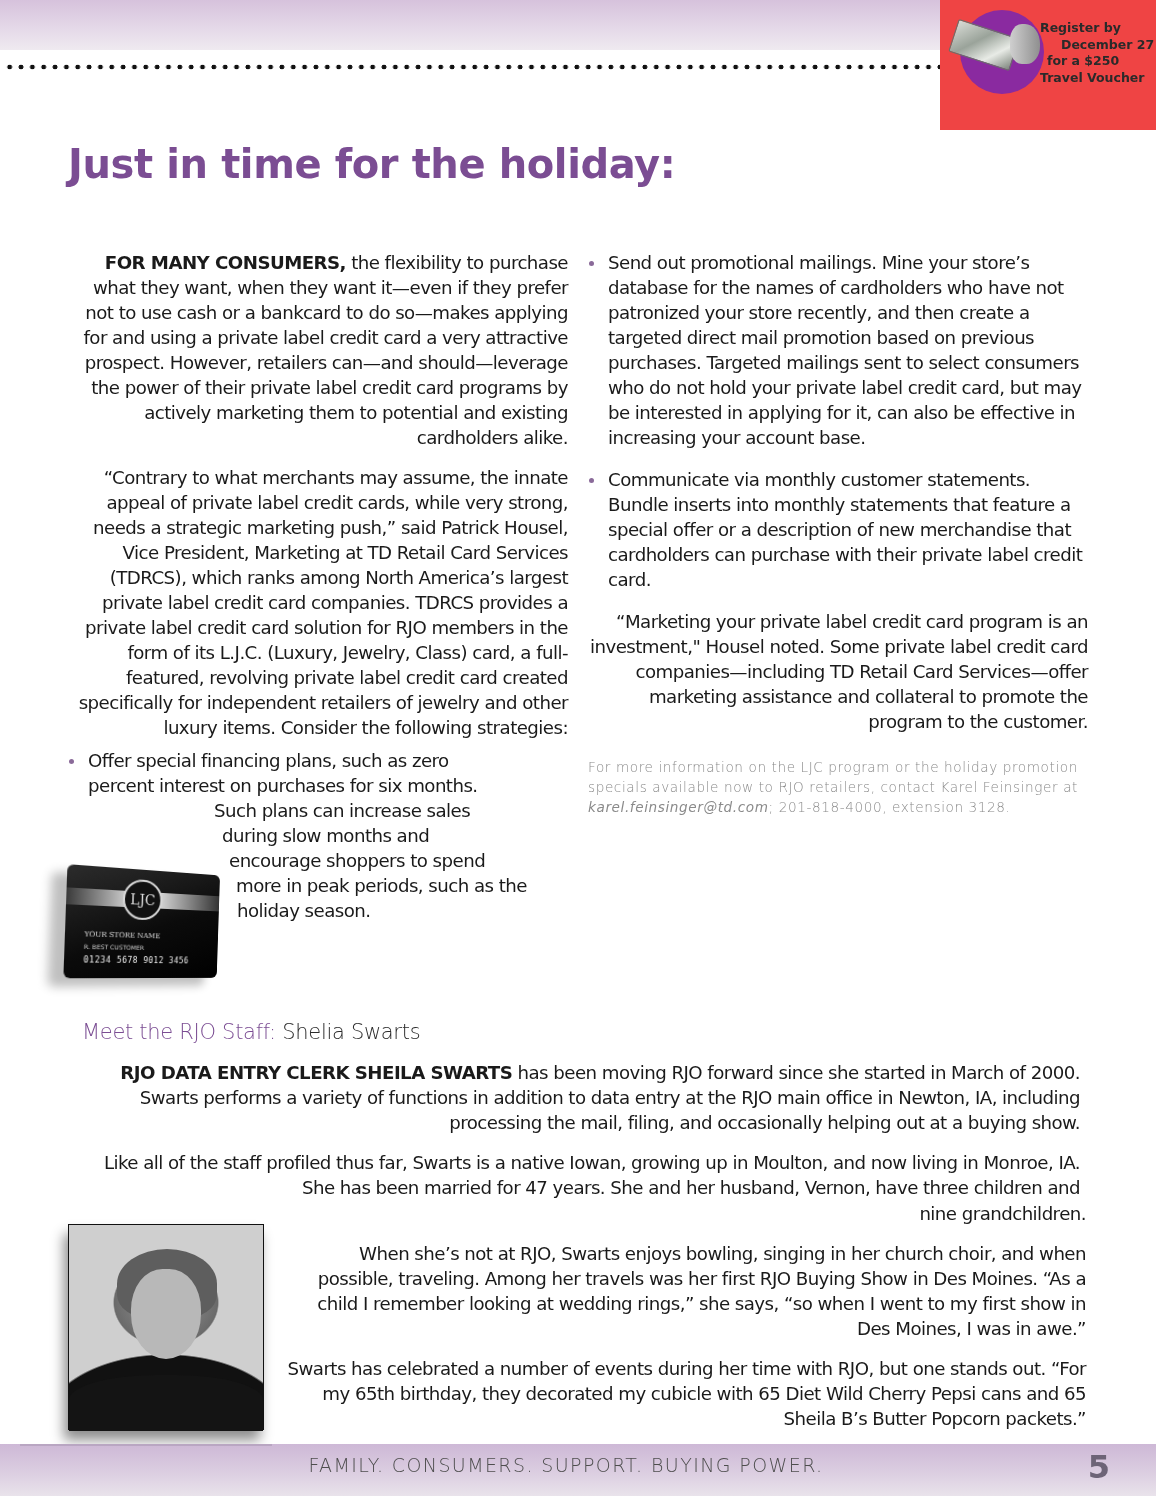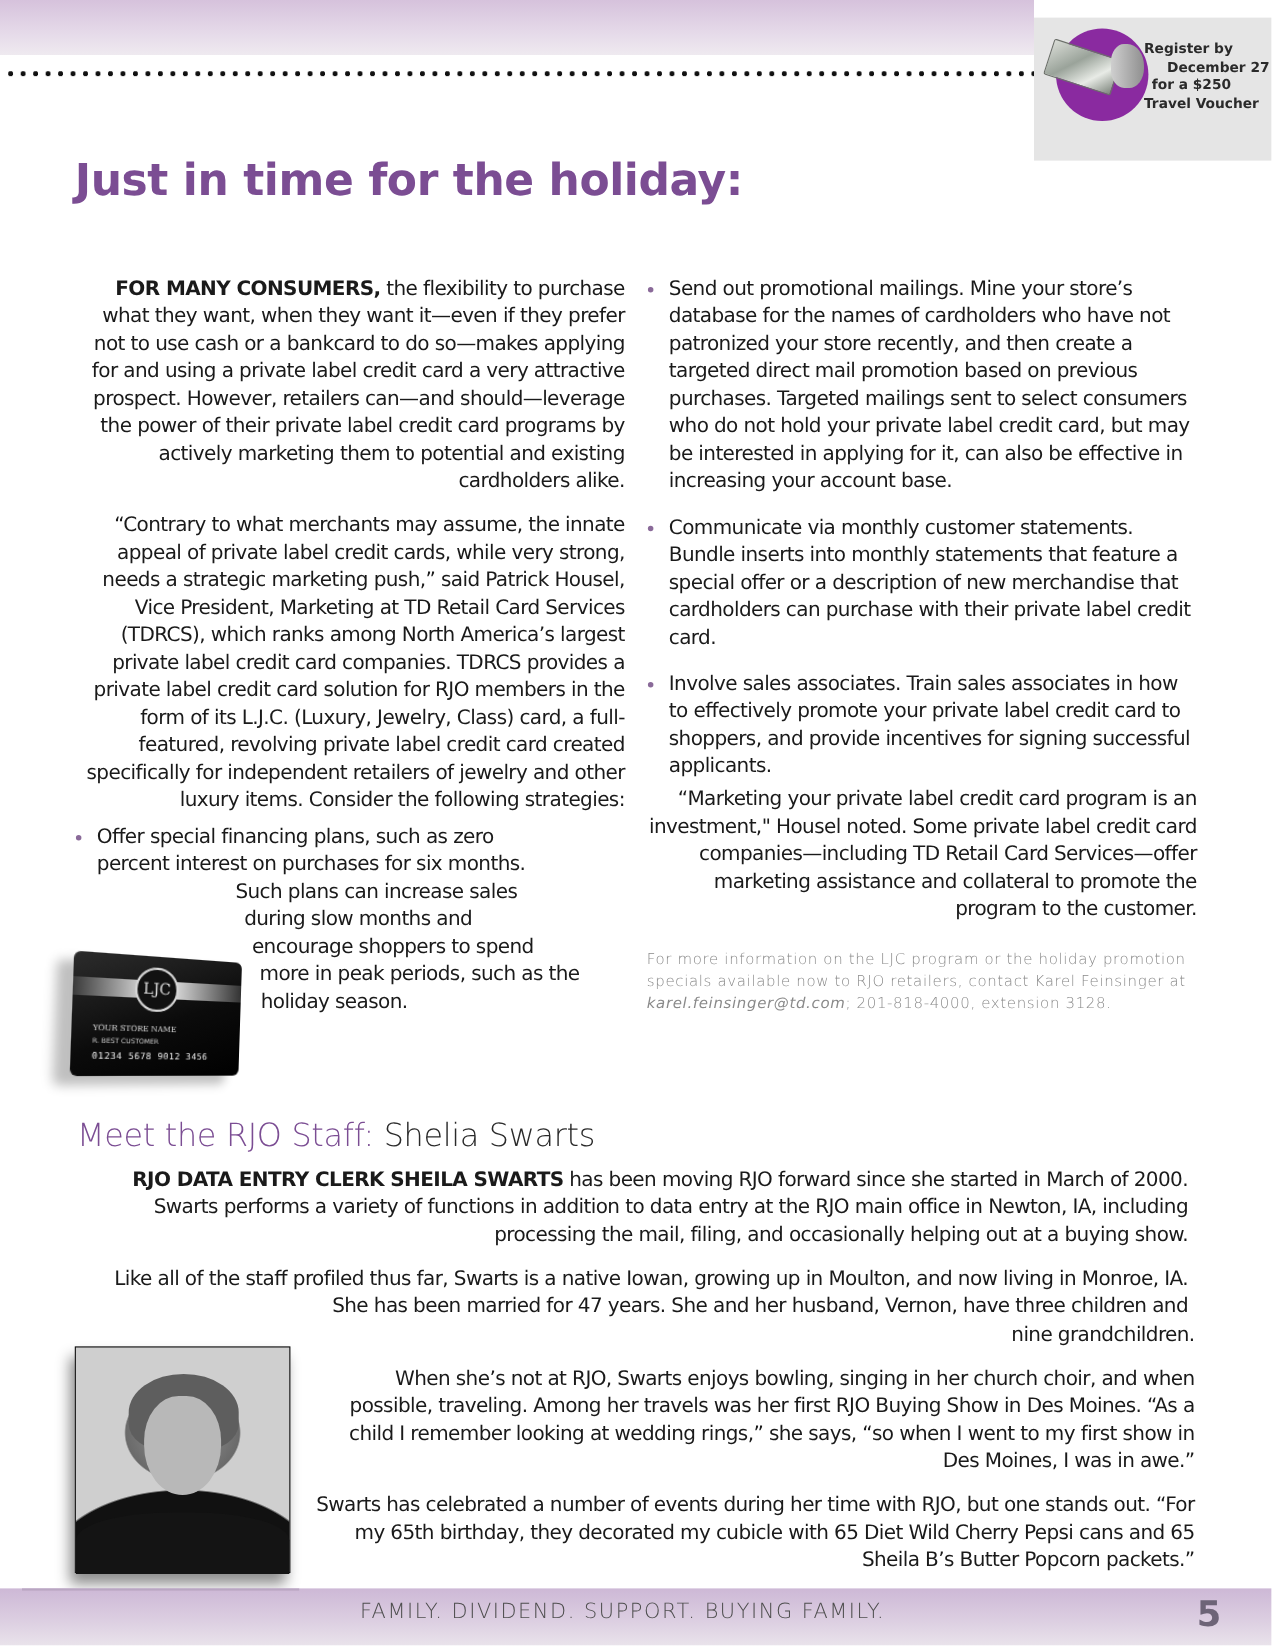--- a/index.html
+++ b/index.html
@@ -9,22 +9,22 @@
   .top-band {
     position: absolute; left: 0; top: 0; width: 940px; height: 50px;
     background: linear-gradient(to bottom, #d6c2dc 0%, #e4d8e8 55%, #efeaf0 100%);
   }
   .dot-rule {
     position: absolute; left: 4px; top: 63px; width: 936px; height: 8px;
     background-image: radial-gradient(circle, #111 2.2px, transparent 2.6px);
     background-size: 11.35px 8px; background-repeat: repeat-x;
   }
   .promo {
-    position: absolute; left: 940px; top: 16px; width: 216px; height: 130px;
-    background: #e5e5e5;
+    position: absolute; left: 940px; top: 0; width: 216px; height: 130px;
+    background: #ef4444;
   }
   .promo-circle {
     position: absolute; left: 20px; top: 10px; width: 84px; height: 84px; border-radius: 50%;
     background: #8a2aa0;
   }
   .promo-money {
     position: absolute; left: 12px; top: 28px; width: 64px; height: 34px;
     background: linear-gradient(135deg, #d9dcd6 0%, #9aa39a 40%, #e8ebe6 70%, #7d857c 100%);
     transform: rotate(18deg); border: 1px solid #6b6f69; border-radius: 2px;
   }
@@ -81,22 +81,22 @@
   .card-number { position: absolute; left: 18px; top: 86px; font-family: "DejaVu Sans Mono", monospace; font-size: 8px; color: #eee; letter-spacing: 0.5px; white-space: nowrap; }
 
   .contact-note {
     margin-top: 23px;
     font-family: "DejaVu Sans", sans-serif; font-weight: 300; font-size: 13.6px; line-height: 20px; color: #8a8a8a;
     letter-spacing: 0.6px;
   }
   .contact-note em { font-style: italic; }
 
   .staff-title {
-    position: absolute; left: 70px; top: 1012px; white-space: nowrap;
-    font-family: "DejaVu Sans", sans-serif; font-weight: 200; font-size: 29px; line-height: 40px; letter-spacing: -0.3px;
+    position: absolute; left: 82px; top: 1012px; white-space: nowrap;
+    font-family: "DejaVu Sans", sans-serif; font-weight: 200; font-size: 21px; line-height: 40px; letter-spacing: -0.3px;
   }
   .staff-title .st-purple { color: #7b4d93; }
   .staff-title .st-dark { color: #2a2a2a; }
 
   .staff-body { position: absolute; left: 70px; top: 1060px; width: 1010px; }
   .staff-body p.par { margin-bottom: 15px; }
 
   .photo-frame {
     position: absolute; left: 68px; top: 1224px; width: 196px; height: 206px;
     border: 1.5px solid #111;
@@ -187,24 +187,20 @@
 <div class="col col-right body-text">
   <ul class="bullets">
     <li>
       <span class="bullet-dot"></span>
       <span>Send out promotional mailings. Mine your store’s database for the names of cardholders who have not patronized your store recently, and then create a targeted direct mail promotion based on previous purchases. Targeted mailings sent to select consumers who do not hold your private label credit card, but may be interested in applying for it, can also be effective in increasing your account base.</span>
     </li>
     <li>
       <span class="bullet-dot"></span>
       <span>Communicate via monthly customer statements. Bundle inserts into monthly statements that feature a special offer or a description of new merchandise that cardholders can purchase with their private label credit card.</span>
     </li>
-    <li style="margin-bottom:5px">
-      <span class="bullet-dot"></span>
-      <span>Involve sales associates. Train sales associates in how to effectively promote your private label credit card to shoppers, and provide incentives for signing successful applicants.</span>
-    </li>
   </ul>
   <p class="par" style="margin-bottom:0">“Marketing your private label credit card program is an investment," Housel noted. Some private label credit card companies—including TD Retail Card Services—offer marketing assistance and collateral to promote the program to the customer.</p>
   <p class="contact-note">
     <span>For more information on the LJC program or the holiday promotion specials available now to RJO retailers, contact Karel Feinsinger at </span><em>karel.feinsinger@td.com</em><span>; 201-818-4000, extension 3128.</span>
   </p>
 </div>
 
 <h2 class="staff-title">
   <span class="st-purple">Meet the RJO Staff:</span><span class="st-dark"> Shelia Swarts</span>
 </h2>
@@ -225,14 +221,14 @@
 </div>
 
 <div class="photo-text body-text">
   <p class="par">nine grandchildren.</p>
   <p class="par">When she’s not at RJO, Swarts enjoys bowling, singing in her church choir, and when possible, traveling. Among her travels was her first RJO Buying Show in Des Moines. “As a child I remember looking at wedding rings,” she says, “so when I went to my first show in Des Moines, I was in awe.”</p>
   <p class="par">Swarts has celebrated a number of events during her time with RJO, but one stands out. “For my 65th birthday, they decorated my cubicle with 65 Diet Wild Cherry Pepsi cans and 65 Sheila B’s Butter Popcorn packets.”</p>
 </div>
 
 <div class="footer"></div>
 <div class="footer-rule"></div>
-<div class="footer-tagline">FAMILY. DIVIDEND. SUPPORT. BUYING FAMILY.</div>
+<div class="footer-tagline">FAMILY. CONSUMERS. SUPPORT. BUYING POWER.</div>
 <div class="page-number">5</div>
 
 </body></html>

